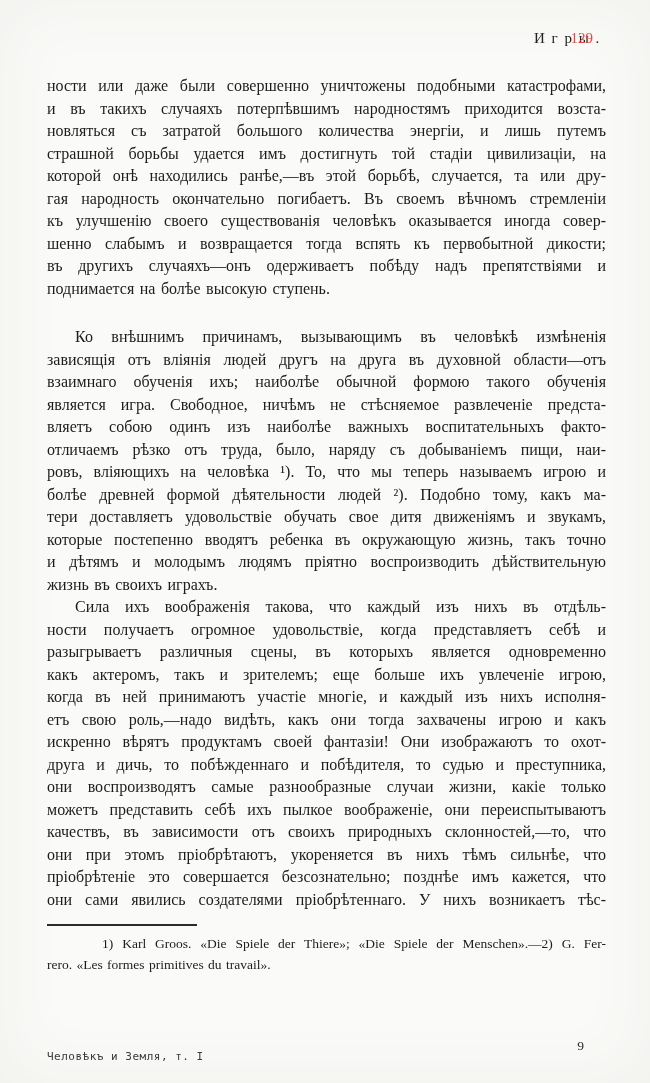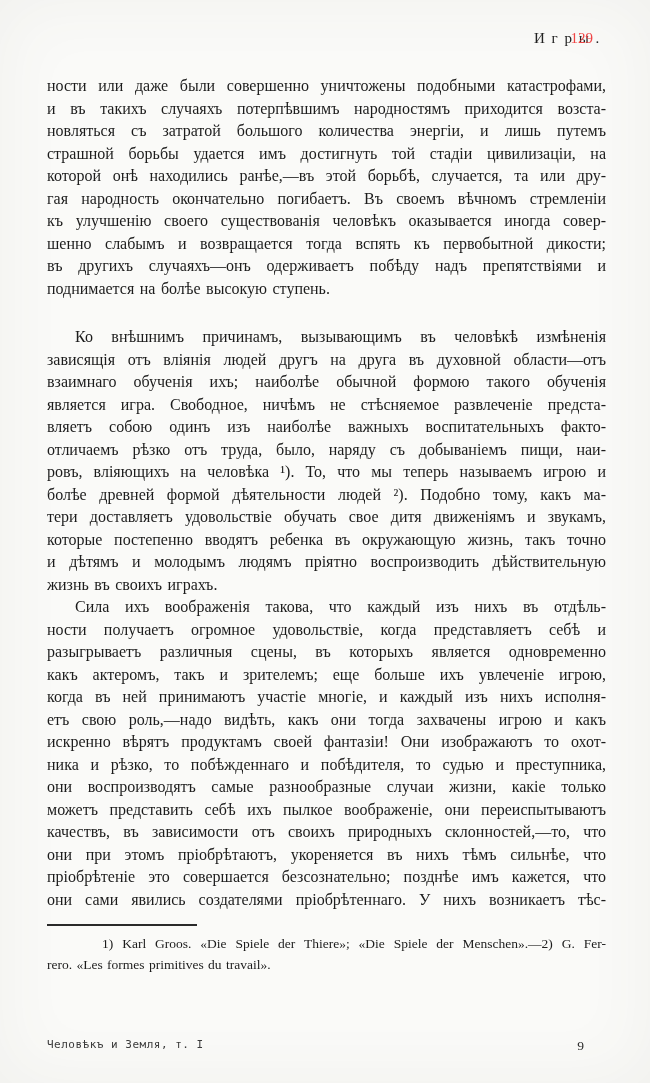--- a/index.html
+++ b/index.html
@@ -78,21 +78,21 @@
   }
   .fn-line.short { text-align-last: left; }
   .fn-line.first { text-indent: 55px; }
   .page-footer {
     position: absolute;
     left: 47px; right: 44px;
     top: 1036px;
   }
   .footer-title {
     position: absolute;
-    left: 0; top: 2px;
+    left: 0; top: 14px;
     font-family: "DejaVu Sans Mono", "DejaVu Serif", monospace;
     font-size: 11px;
     letter-spacing: 0.5px;
     color: #3a3a3a;
   }
   .signature-number {
     position: absolute;
     right: 22px; top: 2px;
     font-size: 13.5px;
     color: #2a2a2a;
@@ -137,21 +137,21 @@
           <div class="line short">жизнь въ своихъ играхъ.</div>
         </div>
         <div class="paragraph indent">
           <div class="line">Сила ихъ воображенія такова, что каждый изъ нихъ въ отдѣль-</div>
           <div class="line">ности получаетъ огромное удовольствіе, когда представляетъ себѣ и</div>
           <div class="line">разыгрываетъ различныя сцены, въ которыхъ является одновременно</div>
           <div class="line">какъ актеромъ, такъ и зрителемъ; еще больше ихъ увлеченіе игрою,</div>
           <div class="line">когда въ ней принимаютъ участіе многіе, и каждый изъ нихъ исполня-</div>
           <div class="line">етъ свою роль,—надо видѣть, какъ они тогда захвачены игрою и какъ</div>
           <div class="line">искренно вѣрятъ продуктамъ своей фантазіи! Они изображаютъ то охот-</div>
-          <div class="line">ника и рѣзко, то побѣжденнаго и побѣдителя, то судью и преступника,</div>
+          <div class="line">друга и дичь, то побѣжденнаго и побѣдителя, то судью и преступника,</div>
           <div class="line">они воспроизводятъ самые разнообразные случаи жизни, какіе только</div>
           <div class="line">можетъ представить себѣ ихъ пылкое воображеніе, они переиспытываютъ</div>
           <div class="line">качествъ, въ зависимости отъ своихъ природныхъ склонностей,—то, что</div>
           <div class="line">они при этомъ пріобрѣтаютъ, укореняется въ нихъ тѣмъ сильнѣе, что</div>
           <div class="line">пріобрѣтеніе это совершается безсознательно; позднѣе имъ кажется, что</div>
           <div class="line">они сами явились создателями пріобрѣтеннаго. У нихъ возникаетъ тѣс-</div>
         </div>
       </div>
 
     <hr class="footnote-separator">

